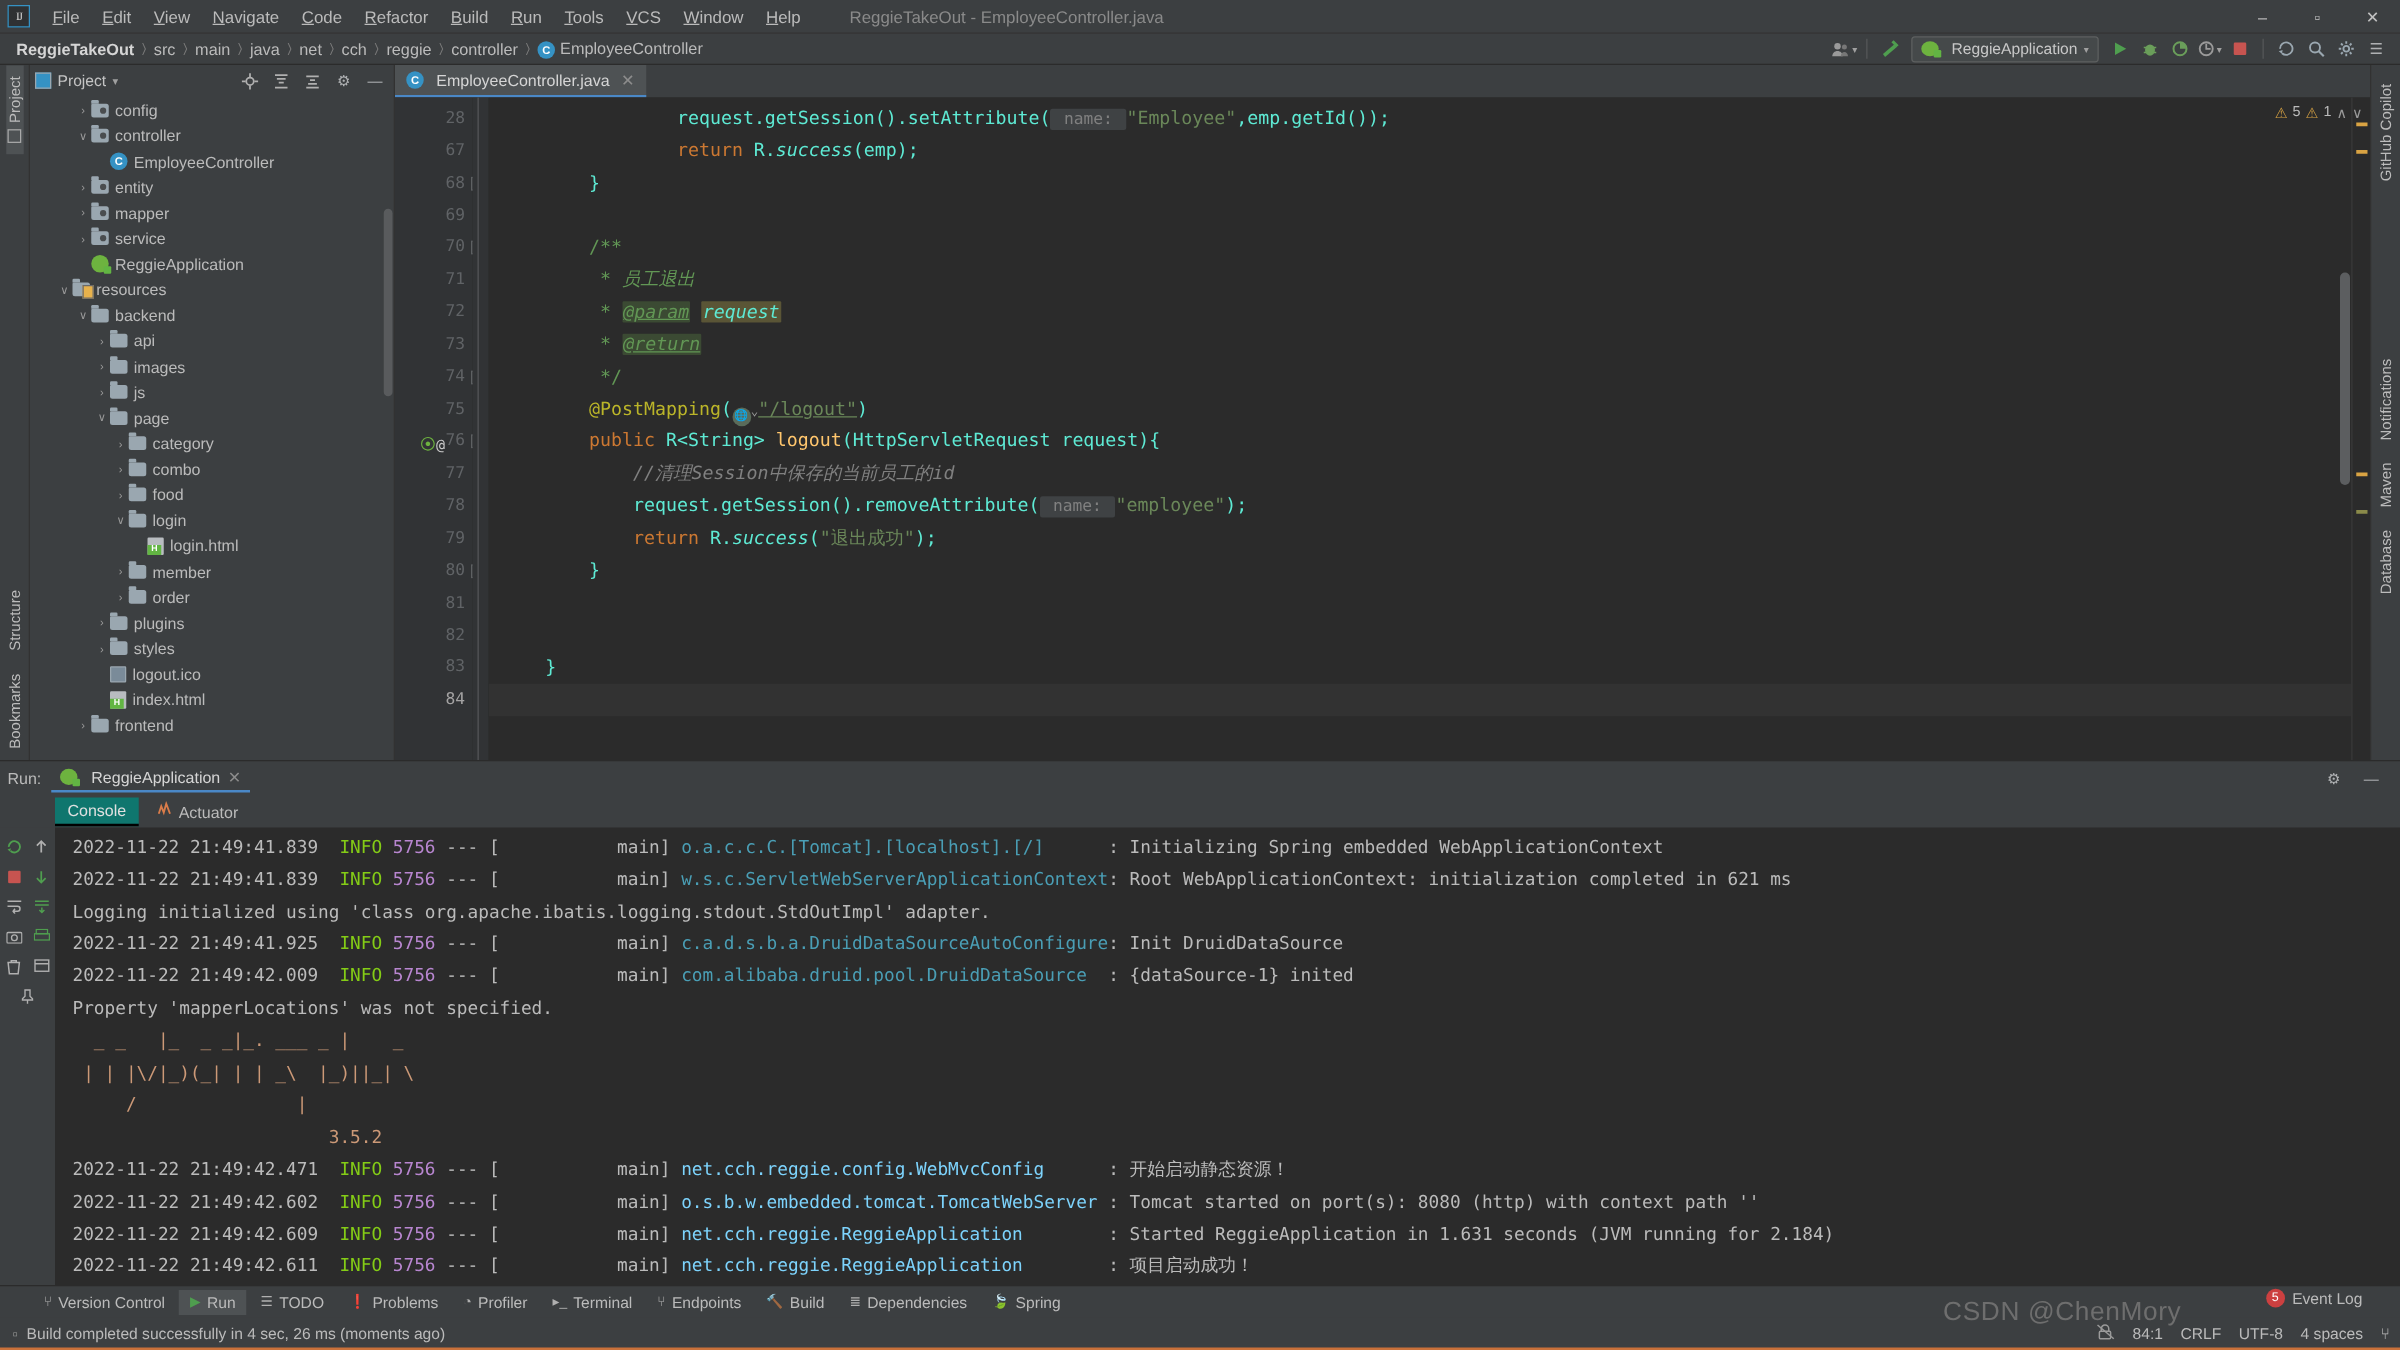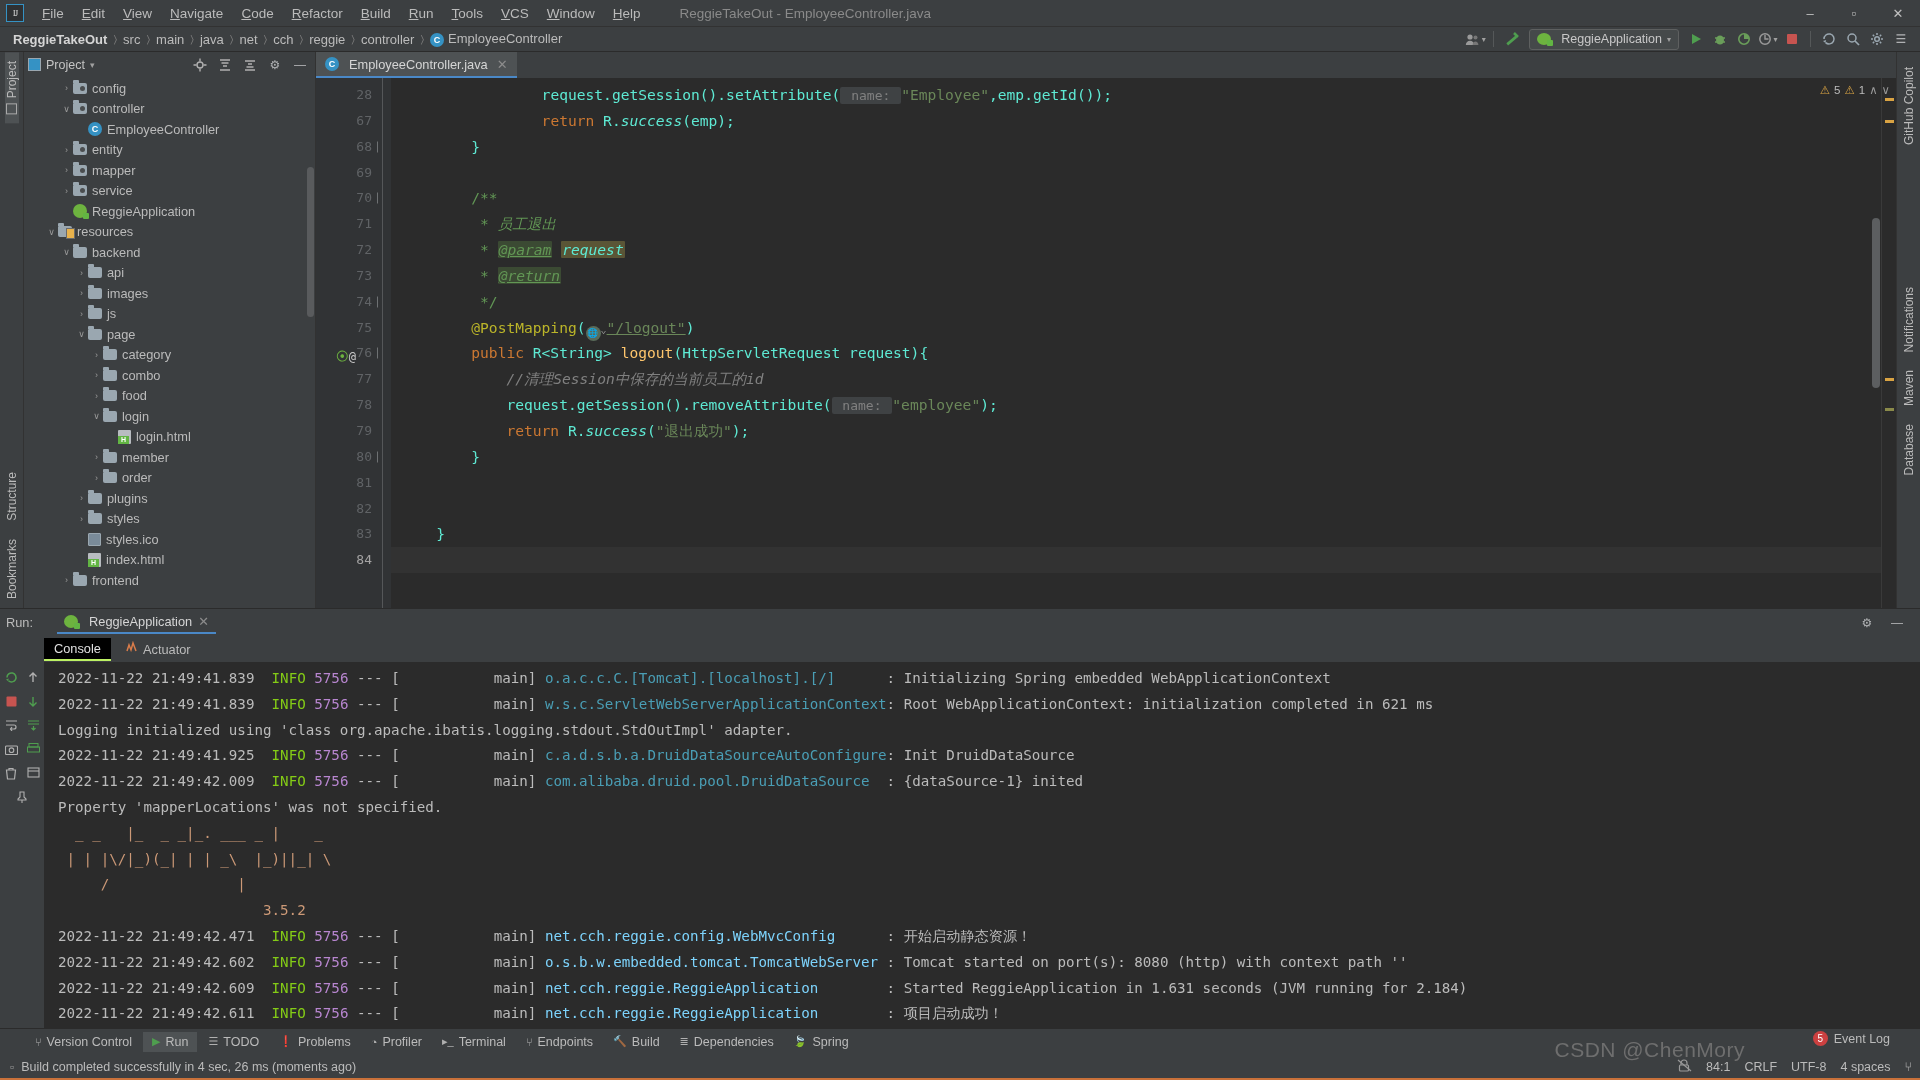--- a/index.html
+++ b/index.html
@@ -219,34 +219,34 @@
     background: #5c5e60; border-radius: 4px; z-index: 4;
   }
 
   
   .runpanel {
     height: 420px; flex: 0 0 420px; background: #3c3f41; display: flex; flex-direction: column;
     border-top: 1px solid #2b2b2b;
   }
   .run-head {
     height: 27px; flex: 0 0 27px; display: flex; align-items: center; padding: 0 6px;
-    font-size: 12.8px; gap: 24px;
+    font-size: 12.8px; gap: 8px;
   }
   .run-label { color: #bbbbbb; }
   .run-tab {
     display: flex; align-items: center; gap: 6px; padding: 3px 7px; border-bottom: 2px solid #4a88c7;
     color: #d5d5d5;
   }
   .run-head-icons { margin-left: auto; display: flex; gap: 8px; padding-right: 6px; }
   .sub-tabs {
     height: 26px; flex: 0 0 26px; display: flex; align-items: center; gap: 4px;
     padding-left: 44px; font-size: 12.8px;
   }
   .sub-tab { padding: 3px 10px; color: #bbbbbb; display: flex; align-items: center; gap: 5px; }
-  .sub-tab.sel { background: #000000; border-bottom: 2px solid #bef264; color: #e0e0e0; justify-content: center; }
+  .sub-tab.sel { background: #0f766e; border-bottom: 2px solid #000000; color: #e0e0e0; justify-content: center; }
   .console-area { flex: 1; display: flex; min-height: 0; }
   .console-rail {
     width: 44px; flex: 0 0 44px; background: #3c3f41; display: flex; flex-wrap: wrap;
     align-content: flex-start; padding-top: 4px; justify-content: center; gap: 2px;
   }
   .crail-btn {
     width: 20px; height: 22px; display: flex; align-items: center; justify-content: center;
     font-size: 12px; color: #b4b4b4;
   }
   .console {
@@ -574,21 +574,21 @@
             <span>plugins</span>
           </div>
           <div class="tnode" style="padding-left: 51px;">
             <span class="arrow">›</span>
             <span class="folder"></span>
             <span>styles</span>
           </div>
           <div class="tnode" style="padding-left: 51px;">
             <span class="arrow"></span>
             <span class="ico-ico"></span>
-            <span>styles.ico</span>
+            <span>logout.ico</span>
           </div>
           <div class="tnode" style="padding-left: 51px;">
             <span class="arrow"></span>
             <span class="html-ico"></span>
             <span>index.html</span>
           </div>
           <div class="tnode" style="padding-left: 36px;">
             <span class="arrow">›</span>
             <span class="folder"></span>
             <span>frontend</span>

